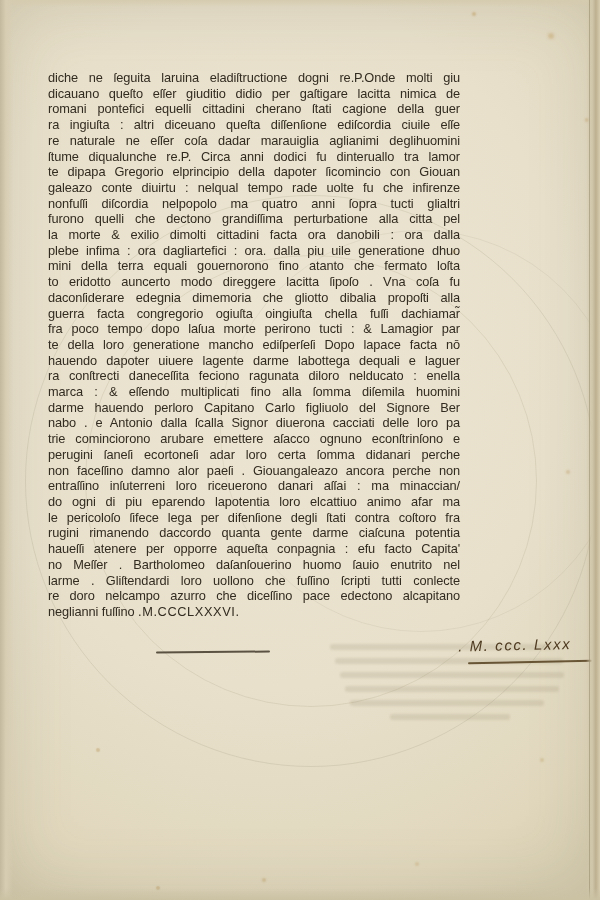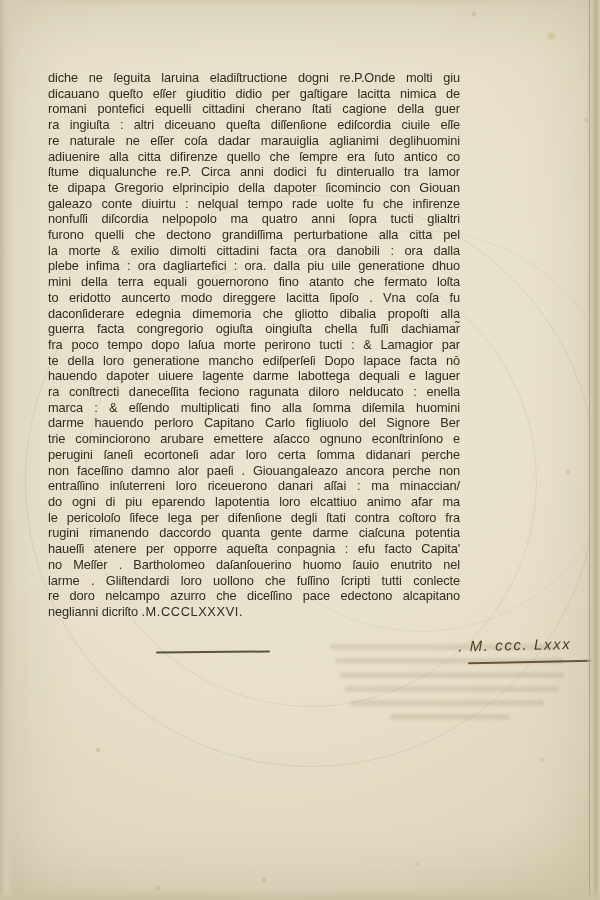--- a/index.html
+++ b/index.html
@@ -83,50 +83,50 @@
     <div class="st st5"></div>
     <div class="st st6"></div>
   </div>
 
   <div class="textblock" id="textblock">
     <div class="line">diche ne ſeguita laruina eladiſtructione dogni re.P.Onde molti giu</div>
       <div class="line">dicauano queſto eſſer giuditio didio per gaſtigare lacitta nimica de</div>
       <div class="line">romani pontefici equelli cittadini cherano ſtati cagione della guer</div>
       <div class="line">ra ingiuſta : altri diceuano queſta diſſenſione ediſcordia ciuile eſſe</div>
       <div class="line">re naturale ne eſſer coſa dadar marauiglia aglianimi deglihuomini</div>
-      <div class="line">adiuenire alla citta difirenze quello che ſempre era ſuto antico co</div>
       <div class="line">ſtume diqualunche re.P. Circa anni dodici fu dinteruallo tra lamor</div>
       <div class="line">te dipapa Gregorio elprincipio della dapoter ſicomincio con Giouan</div>
       <div class="line">galeazo conte diuirtu : nelqual tempo rade uolte fu che infirenze</div>
       <div class="line">nonfuſſi diſcordia nelpopolo ma quatro anni ſopra tucti glialtri</div>
       <div class="line">furono quelli che dectono grandiſſima perturbatione alla citta pel</div>
       <div class="line">la morte &amp; exilio dimolti cittadini facta ora danobili : ora dalla</div>
       <div class="line">plebe infima : ora dagliartefici : ora. dalla piu uile generatione dhuo</div>
       <div class="line">mini della terra equali gouernorono fino atanto che fermato loſta</div>
       <div class="line">to eridotto auncerto modo direggere lacitta ſipoſo . Vna coſa fu</div>
       <div class="line">daconſiderare edegnia dimemoria che gliotto dibalia propoſti alla</div>
       <div class="line">guerra facta congregorio ogiuſta oingiuſta chella fuſſi dachiamar̃</div>
       <div class="line">fra poco tempo dopo laſua morte perirono tucti : &amp; Lamagior par</div>
       <div class="line">te della loro generatione mancho ediſperſeſi Dopo lapace facta nō</div>
       <div class="line">hauendo dapoter uiuere lagente darme labottega dequali e laguer</div>
       <div class="line">ra conſtrecti daneceſſita feciono ragunata diloro nelducato : enella</div>
       <div class="line">marca : &amp; eſſendo multiplicati fino alla ſomma diſemila huomini</div>
       <div class="line">darme hauendo perloro Capitano Carlo figliuolo del Signore Ber</div>
+      <div class="line">nabo . e Antonio dalla ſcalla Signor diuerona cacciati delle loro pa</div>
       <div class="line">trie cominciorono arubare emettere aſacco ognuno econſtrinſono e</div>
       <div class="line">perugini ſaneſi ecortoneſi adar loro certa ſomma didanari perche</div>
       <div class="line">non faceſſino damno alor paeſi . Giouangaleazo ancora perche non</div>
       <div class="line">entraſſino inſuterreni loro riceuerono danari aſſai : ma minaccian/</div>
       <div class="line">do ogni di piu eparendo lapotentia loro elcattiuo animo afar ma</div>
       <div class="line">le pericoloſo ſifece lega per difenſione degli ſtati contra coſtoro fra</div>
       <div class="line">rugini rimanendo daccordo quanta gente darme ciaſcuna potentia</div>
       <div class="line">haueſſi atenere per opporre aqueſta conpagnia : efu facto Capita'</div>
       <div class="line">no Meſſer . Bartholomeo daſanſouerino huomo ſauio enutrito nel</div>
       <div class="line">larme . Gliſtendardi loro uollono che fuſſino ſcripti tutti conlecte</div>
       <div class="line">re doro nelcampo azurro che diceſſino pace edectono alcapitano</div>
-      <div class="line last" id="final-line"><span>neglianni dicriſto </span><span class="date">.M.CCCLXXXVI.</span></div>
+      <div class="line last" id="final-line"><span>neglianni fuſſino </span><span class="date">.M.CCCLXXXVI.</span></div>
   </div>
 
   <div class="date-underline"></div>
 
   <div class="note">. M. ccc. Lxxx</div>
   <div class="note-underline"></div>
 
   <div class="foxing"></div>
 
   <div class="edge edge-top"></div>

